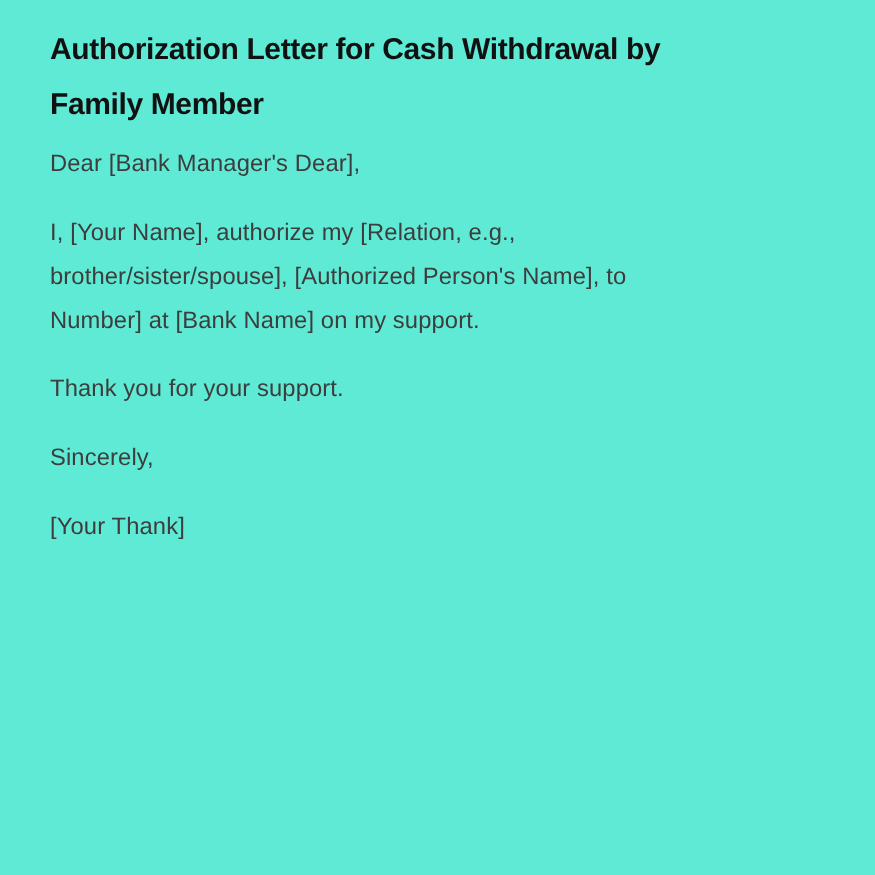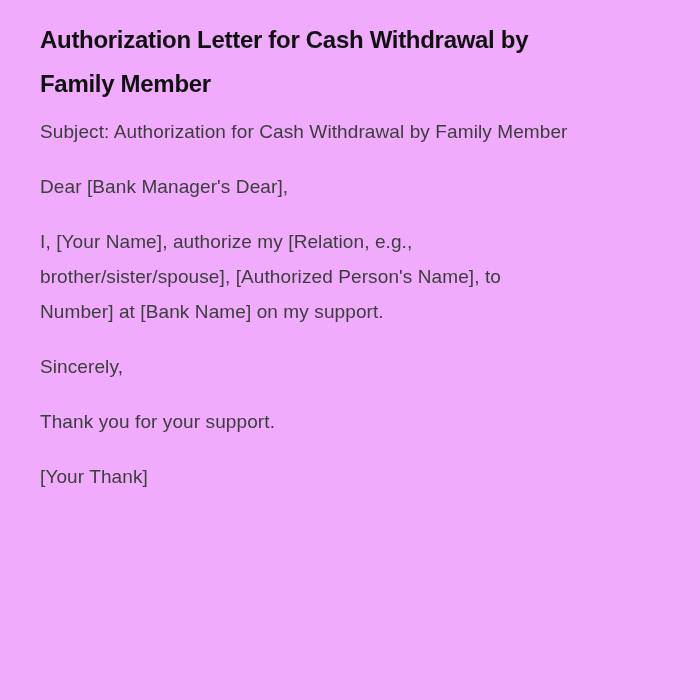--- a/index.html
+++ b/index.html
@@ -10,21 +10,21 @@
   body {
     width: 700px;
     height: 700px;
     overflow: hidden;
     font-family: "Liberation Sans", sans-serif;
   }
   .page {
     box-sizing: border-box;
     width: 700px;
     height: 700px;
-    background: #f0abfc;
+    background: #5eead4;
     padding: 18px 38px 0 40px;
   }
   .doc-title {
     margin: 0 0 8px 0;
     font-size: 24px;
     font-weight: 700;
     line-height: 44px;
     letter-spacing: -0.3px;
     color: #111111;
   }
@@ -47,40 +47,37 @@
 </head>
 <body>
 
 <div class="page">
 
   <h1 class="doc-title">
     <span class="title-line">Authorization Letter for Cash Withdrawal by</span>
     <span class="title-line">Family Member</span>
   </h1>
 
-  <p class="para">
-    <span class="p-line">Subject: Authorization for Cash Withdrawal by Family Member</span>
-  </p>
 
   <p class="para">
     <span class="p-line">Dear [Bank Manager's Dear],</span>
   </p>
 
   <p class="para">
     <span class="p-line">I, [Your Name], authorize my [Relation, e.g.,</span>
     <span class="p-line">brother/sister/spouse], [Authorized Person's Name], to</span>
     <span class="p-line">Number] at [Bank Name] on my support.</span>
   </p>
 
 
   <p class="para">
-    <span class="p-line">Sincerely,</span>
+    <span class="p-line">Thank you for your support.</span>
   </p>
 
   <p class="para">
-    <span class="p-line">Thank you for your support.</span>
+    <span class="p-line">Sincerely,</span>
   </p>
 
   <p class="para">
     <span class="p-line">[Your Thank]</span>
   </p>
 
 </div>
 
 </body></html>

